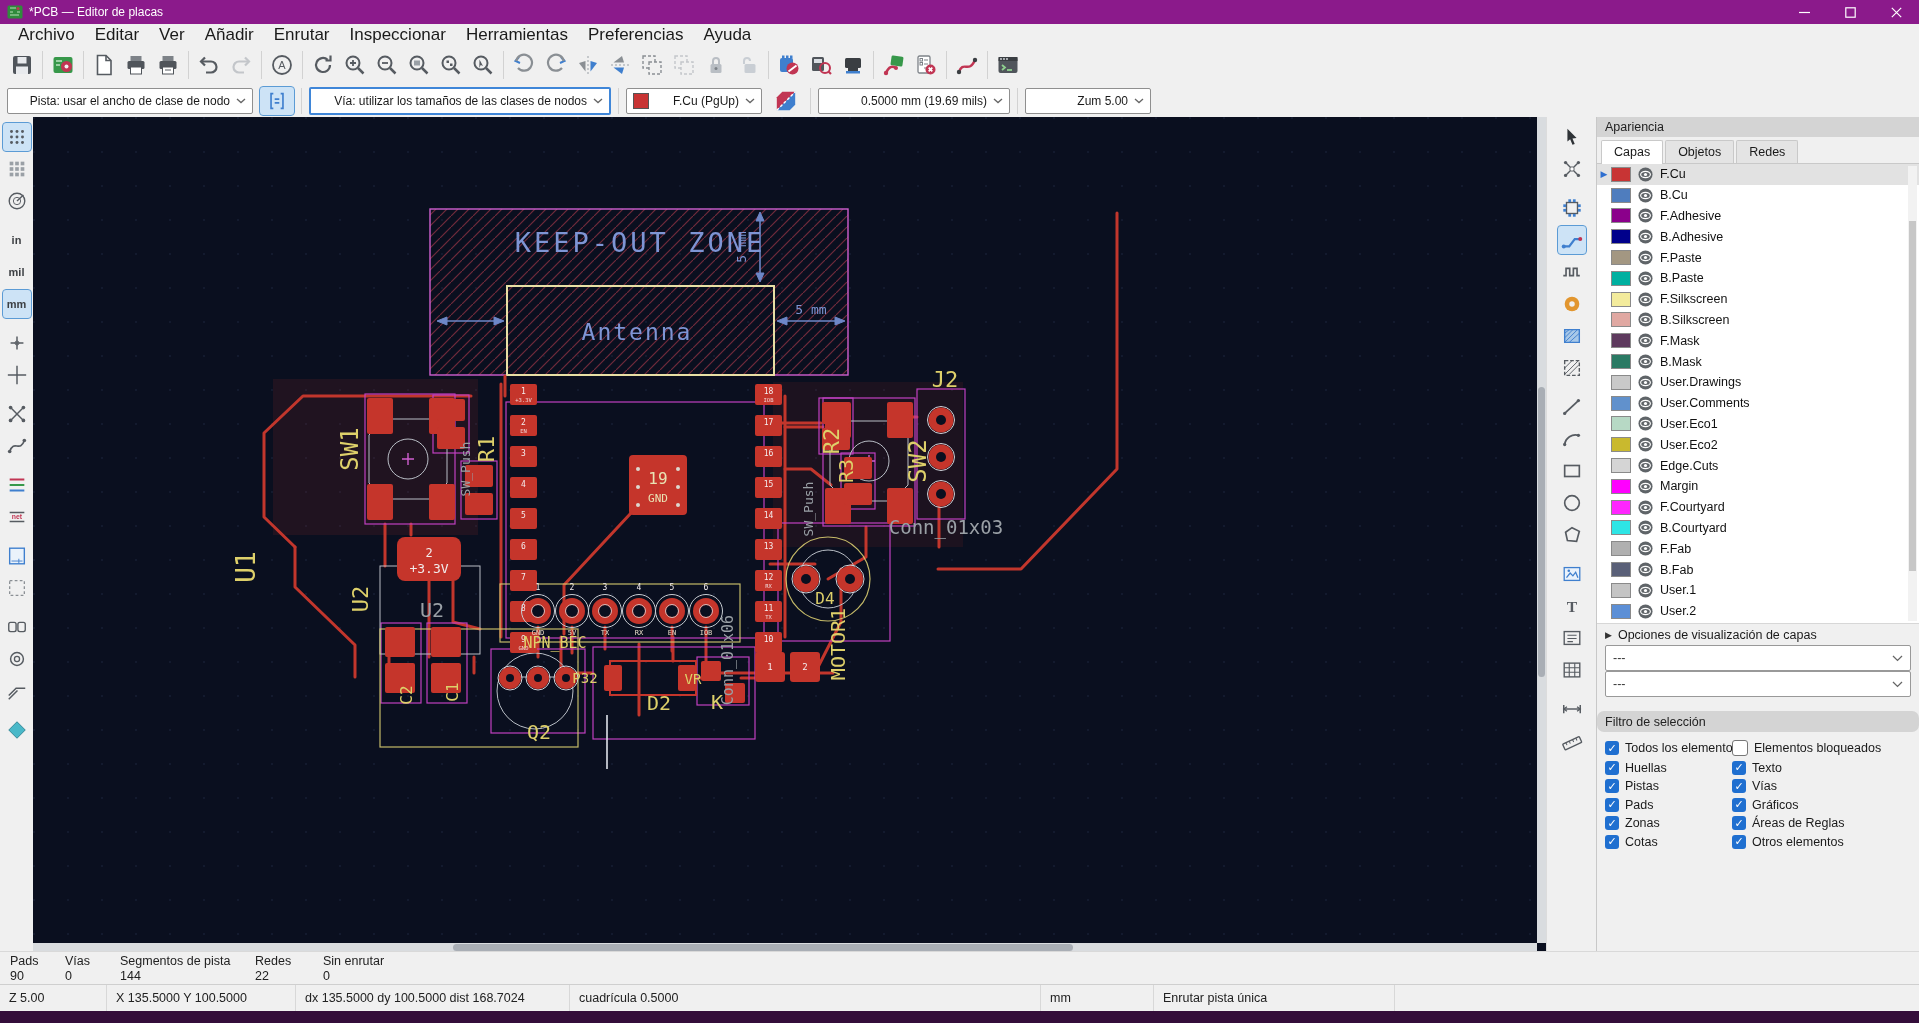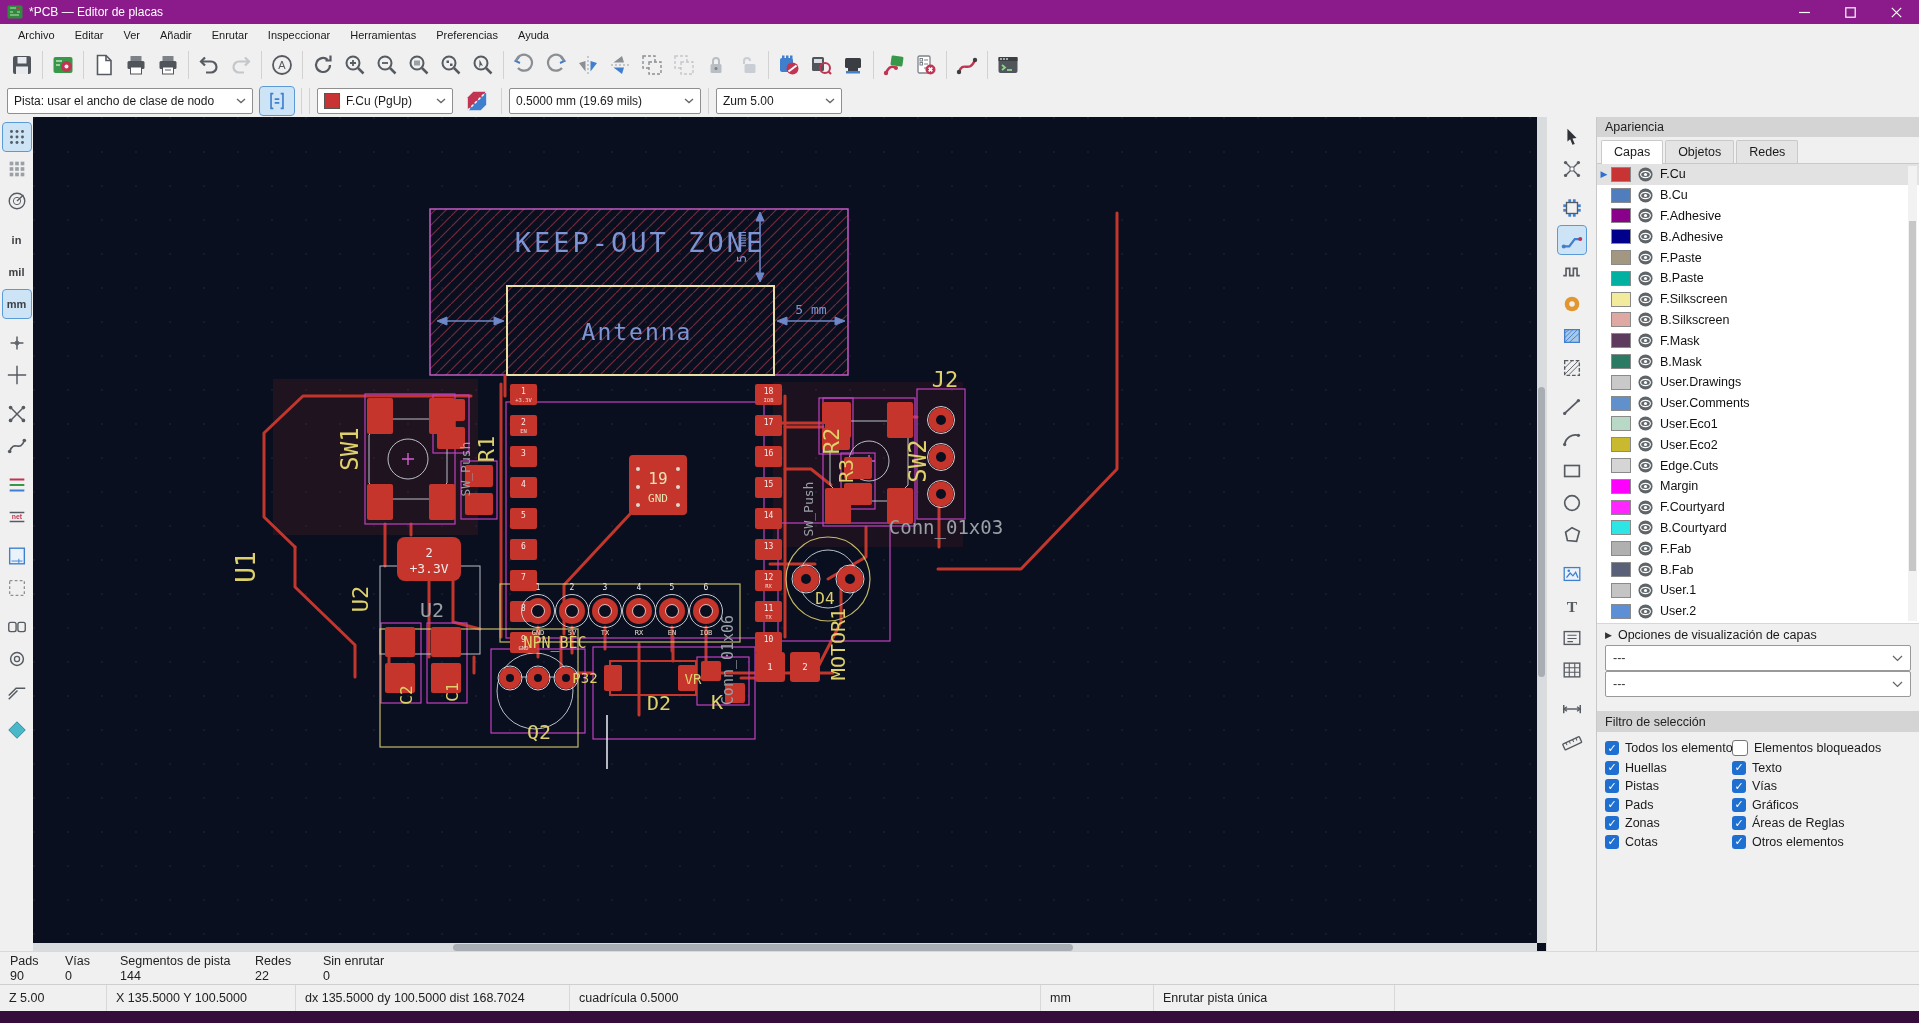--- a/index.html
+++ b/index.html
@@ -7,30 +7,30 @@
        font-family:"Liberation Sans","DejaVu Sans",sans-serif;font-size:12px;color:#1a1a1a;}
   
   .titlebar{position:absolute;top:0;left:0;right:0;height:24px;background:#8b1a8b;display:flex;align-items:center;color:#fff;}
   .titlebar .appicon{width:16px;height:16px;margin:0 6px 0 7px;}
   .titlebar .title{font-size:12px;}
   .winbtns{margin-left:auto;display:flex;height:24px;}
   .winbtn{width:46px;height:24px;display:flex;align-items:center;justify-content:center;font-size:12px;color:#fff;}
   .winbtn svg{display:block}
   
   .menubar{position:absolute;top:24px;left:0;right:0;height:21px;background:#f0f0f0;display:flex;align-items:center;padding-left:8px;}
-  .menu-item{padding:2px 10px;font-size:11px;}
+  .menu-item{padding:2px 10px;font-size:17px;}
   
   .toolbar1{position:absolute;top:45px;left:0;right:0;height:39px;background:#f0f0f0;display:flex;align-items:center;padding-left:6px;}
   .tbtn{width:32px;height:32px;display:flex;align-items:center;justify-content:center;border-radius:3px;flex:0 0 auto;}
   .tbtn svg{width:24px;height:24px;display:block;}
   .tsep{width:1px;height:28px;background:#d2d2d2;margin:0 4px;flex:0 0 auto;}
   
   .toolbar2{position:absolute;top:84px;left:0;right:0;height:33px;background:#f0f0f0;display:flex;align-items:center;gap:7px;padding-left:7px;}
   .combo{height:24px;background:#fff;border:1px solid #8f8f8f;border-radius:2px;display:flex;align-items:center;padding:0 6px;gap:6px;font-size:12px;color:#1a1a1a;}
-  .combo .cv{flex:1;white-space:nowrap;overflow:hidden;}
+  .combo .cv{flex:1;white-space:nowrap;overflow:hidden;text-align:right;}
   .combo.focus{border:2px solid #3f86d8;}
   .iconbtn{width:34px;height:28px;border-radius:3px;display:flex;align-items:center;justify-content:center;}
   .iconbtn.active{background:#cde3f6;outline:1px solid #5b9bd5;}
   .iconbtn svg{width:22px;height:22px;}
   .swatch{width:14px;height:14px;background:#c83434;border:1px solid #555;flex:0 0 auto;}
   
   .lefttools{position:absolute;top:117px;left:0;width:33px;bottom:71px;background:#f0f0f0;display:flex;flex-direction:column;align-items:center;padding-top:4px;}
   .righttools{position:absolute;top:117px;left:1546px;width:50px;bottom:71px;background:#f0f0f0;display:flex;flex-direction:column;align-items:center;padding-top:4px;border-left:1px solid #dcdcdc;}
   .stbtn{width:28px;height:28px;margin:2px 0;border-radius:3px;display:flex;align-items:center;justify-content:center;font-size:11px;font-weight:bold;color:#3c3f43;flex:0 0 auto;}
   .stbtn svg{width:22px;height:22px;}
@@ -55,21 +55,21 @@
   .lrow .arr{width:14px;text-align:center;font-size:9px;color:#2f6fd0;}
   .lrow .sw{width:18px;height:13px;border:1px solid #8a8a8a;margin-right:7px;flex:0 0 auto;}
   .lrow .eye{margin-right:7px;display:flex;}
   .lscroll{position:absolute;top:2px;right:2px;width:9px;bottom:2px;background:#f2f2f2;}
   .lscroll .thumb{position:absolute;left:1px;right:1px;top:55px;height:350px;background:#c7c7c7;}
   .optrow{height:21px;display:flex;align-items:center;padding-left:8px;font-size:12.5px;gap:6px;background:#f0f0f0;border-top:1px solid #d7d7d7;}
   .optrow .tri{font-size:9px;color:#333;}
   .ctl-label{padding:10px 8px 3px 8px;font-size:12.5px;color:#222;}
   .ctl-combo{margin:0 8px;height:24px;background:#fff;border:1px solid #999;border-radius:2px;display:flex;align-items:center;padding:0 7px;font-size:12.5px;color:#333;}
   .ctl-combo .cv{flex:1}
-  .fhdr{margin-top:14px;height:21px;background:#d4d4d4;display:flex;align-items:center;padding-left:8px;font-size:12.5px;color:#222;}
+  .fhdr{margin-top:14px;height:21px;background:#d4d4d4;display:flex;align-items:center;padding-left:8px;font-size:12.5px;color:#222;border-radius:7px;}
   .fgrid{display:grid;grid-template-columns:127px auto;padding:8px 0 0 8px;row-gap:4.5px;}
   .fitem{display:flex;align-items:center;gap:6px;font-size:12.5px;white-space:nowrap;}
   .cb{width:14px;height:14px;border-radius:3px;flex:0 0 auto;display:flex;align-items:center;justify-content:center;}
   .cb.on{background:#1f6fd0;color:#fff;font-size:11px;}
   .cb.off{background:#fff;border:1px solid #777;}
   
   .statusbar{position:absolute;left:0;right:0;bottom:38px;height:33px;background:#f0f0f0;border-top:1px solid #d9d9d9;display:flex;padding-left:10px;}
   .scol{padding-top:2px;}
   .scol .lab{font-size:12.5px;color:#222;}
   .scol .val{font-size:12.5px;color:#222;margin-top:1px;}
@@ -349,20 +349,26 @@
         </svg>
     </div>
     <div class="iconbtn active">
       <svg viewBox="0 0 24 24">
         <path d="M8 4 H5.5 V20 H8" fill="none" stroke="#3f7fce" stroke-width="1.8"></path>
         <path d="M16 4 H18.5 V20 H16" fill="none" stroke="#3f7fce" stroke-width="1.8"></path>
         <path d="M9.5 10 H14.5 M9.5 14 H14.5" stroke="#3f7fce" stroke-width="1.8"></path>
       </svg>
     </div>
     <div style="width:1px;height:26px;background:#d2d2d2"></div>
+    <div class="combo focus" style="width:286px">
+      <span class="cv">Vía: utilizar los tamaños de las clases de nodos</span>
+      <svg width="10" height="6">
+          <path d="M1 1 L5 4.6 L9 1" stroke="#666" fill="none" stroke-width="1.3"></path>
+        </svg>
+    </div>
     <div style="width:1px;height:26px;background:#d2d2d2"></div>
     <div class="combo" style="width:122px">
       <span class="swatch"></span>
       <span class="cv">F.Cu (PgUp)</span>
       <svg width="10" height="6">
           <path d="M1 1 L5 4.6 L9 1" stroke="#666" fill="none" stroke-width="1.3"></path>
         </svg>
     </div>
     <div class="iconbtn">
       <svg viewBox="0 0 24 24">

